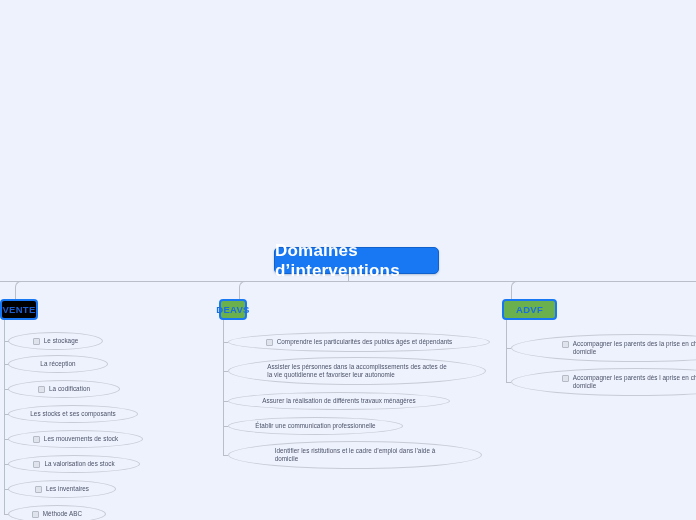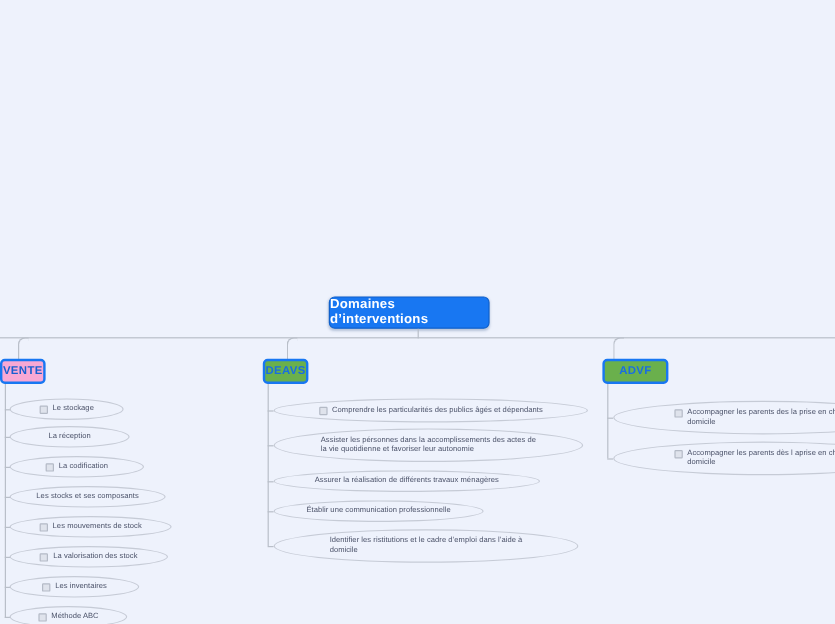--- a/index.html
+++ b/index.html
@@ -36,31 +36,32 @@
     border-left: 1px solid #b9bfc9;
     border-top: 1px solid #b9bfc9;
     border-top-left-radius: 6px;
   }
 
   
   .root-node {
     position: absolute;
     left: 274px;
     top: 247px;
-    width: 134px;
+    width: 165px;
     height: 27px;
     box-sizing: border-box;
     background: #1877f2;
     border: 1px solid #1061cc;
     border-radius: 5px;
     color: #ffffff;
-    font-size: 11px;
+    font-size: 17px;
     font-weight: bold;
     letter-spacing: 0.2px;
     display: flex;
+    align-items: center;
     justify-content: center;
     box-shadow: 0 1px 2px rgba(20,60,120,0.25);
   }
 
   
   .branch-node {
     position: absolute;
     height: 21px;
     box-sizing: border-box;
     border-radius: 4px;
@@ -68,21 +69,21 @@
     align-items: center;
     justify-content: center;
     font-size: 9.5px;
     font-weight: bold;
     letter-spacing: 0.3px;
     color: #1a6ee0;
     border: 2px solid #1877f2;
     background: #6ab04c;
   }
   .branch-node.selected {
-    background: #f9a8d4;
+    background: #000000;
     color: #1a5fd0;
   }
 
   
   .leaf {
     position: absolute;
     box-sizing: border-box;
     border: 1px solid #c6cbd6;
     border-radius: 50%;
     background: transparent;
@@ -199,21 +200,21 @@
   </div>
 
   <div class="tick" style="left:4px; top:514px;"></div>
   <div class="leaf" style="left:8px; top:505px; width:98px; height:18px;">
     <div class="leaf-inner">
       <span class="cbox"></span>
       <span class="leaf-text">Méthode ABC</span>
     </div>
   </div>
 
-  <div class="branch-node" style="left:219px; top:299px; width:38px;text-align:right;">
+  <div class="branch-node" style="left:219px; top:299px; width:28px;text-align:right;">
     <span>DEAVS</span>
   </div>
   <div class="vline" style="left:223px; top:320px; height:135px;"></div>
 
   <div class="tick" style="left:223px; top:342px;"></div>
   <div class="leaf" style="left:228px; top:332px; width:262px; height:20px;">
     <div class="leaf-inner">
       <span class="cbox"></span>
       <span class="leaf-text">Comprendre les particularités des publics âgés et dépendants</span>
     </div>

